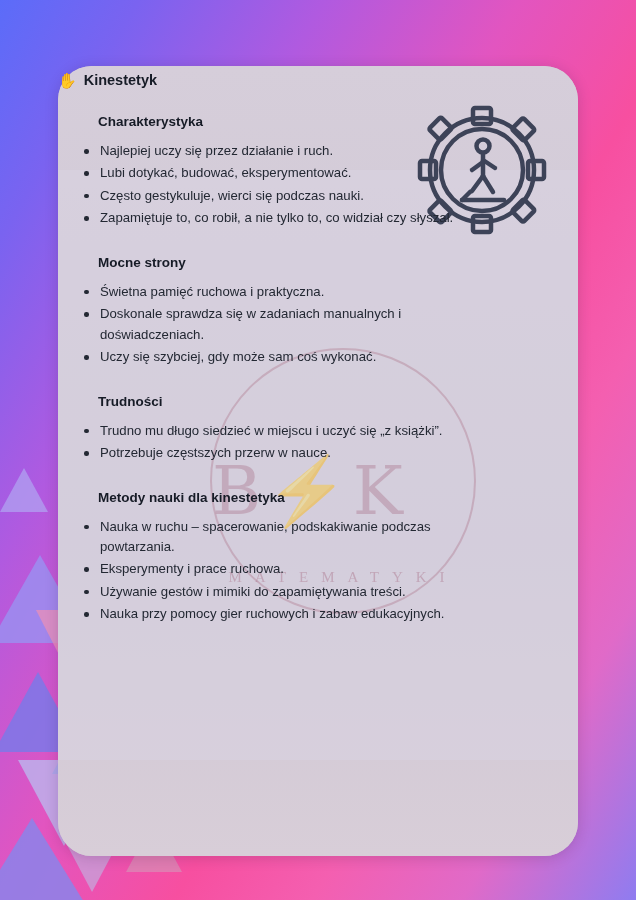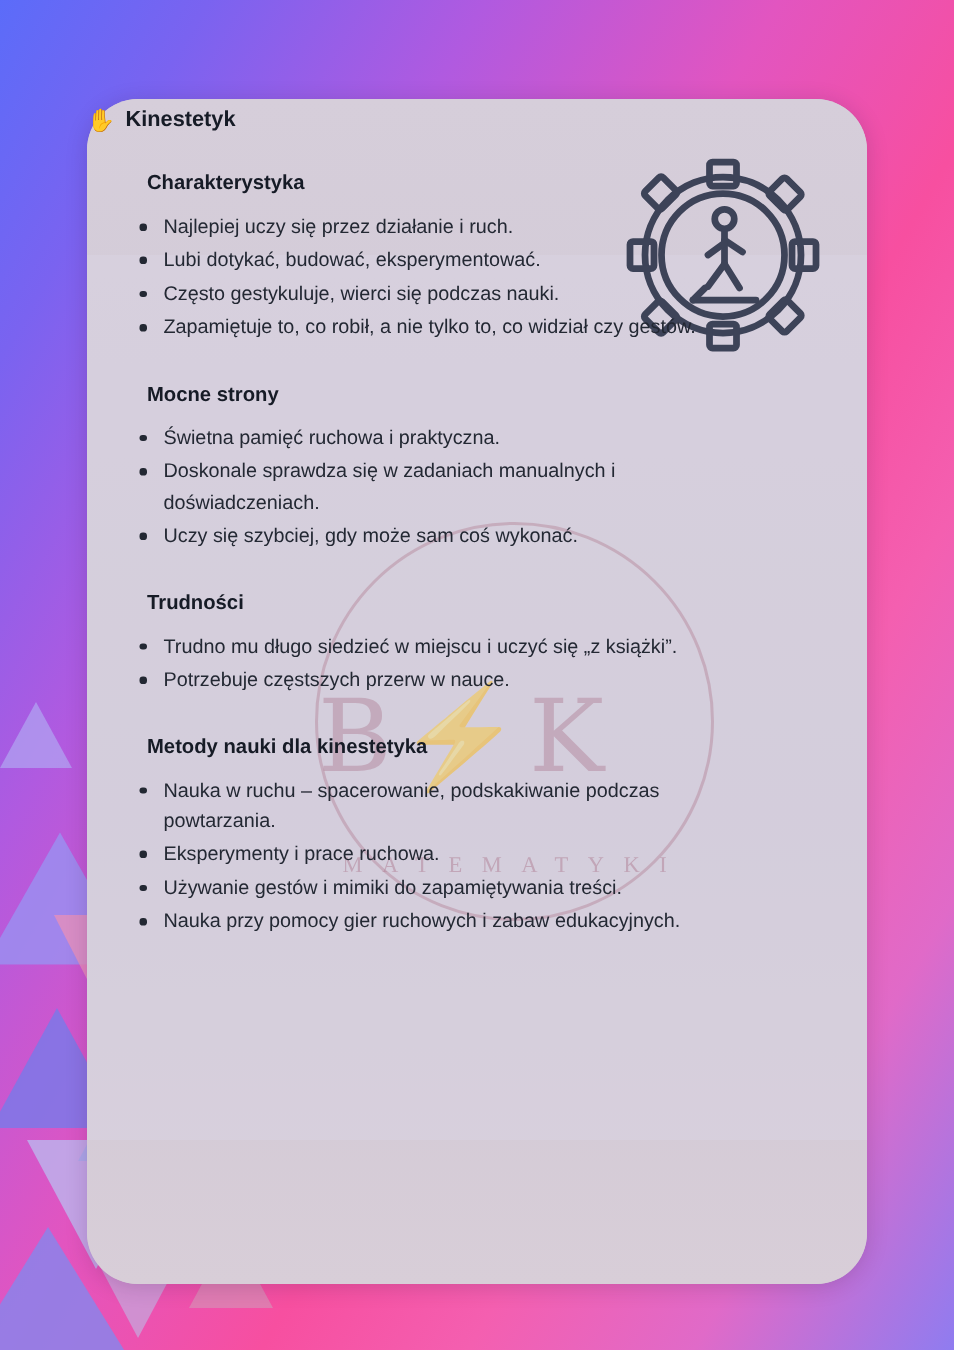--- a/index.html
+++ b/index.html
@@ -144,21 +144,21 @@
 
   h2.section {
     font-size: 13.5px;
     font-weight: bold;
     margin: 0 0 12px 0;
     color: #161b26;
     padding-left: 40px;
   }
   .block { margin-bottom: 26px; }
   ul.bullets {
-    margin: 9px;
+    margin: 0;
     list-style: none;
   }
   ul.bullets li {
     position: relative;
     font-size: 13.2px;
     line-height: 1.55;
     color: #232833;
     margin-bottom: 2px;
     padding-left: 2px;
   }
@@ -234,21 +234,21 @@
       <span class="title-emoji">✋</span>
       <span class="title-text">Kinestetyk</span>
     </div>
 
     <div class="block">
       <h2 class="section">Charakterystyka</h2>
       <ul class="bullets">
         <li>Najlepiej uczy się przez działanie i ruch.</li>
         <li>Lubi dotykać, budować, eksperymentować.</li>
         <li>Często gestykuluje, wierci się podczas nauki.</li>
-        <li>Zapamiętuje to, co robił, a nie tylko to, co widział czy gestów.</li>
+        <li>Zapamiętuje to, co robił, a nie tylko to, co widział czy słyszał.</li>
       </ul>
     </div>
 
     <div class="block">
       <h2 class="section">Mocne strony</h2>
       <ul class="bullets">
         <li>Świetna pamięć ruchowa i praktyczna.</li>
         <li>Doskonale sprawdza się w zadaniach manualnych i doświadczeniach.</li>
         <li>Uczy się szybciej, gdy może sam coś wykonać.</li>
       </ul>

